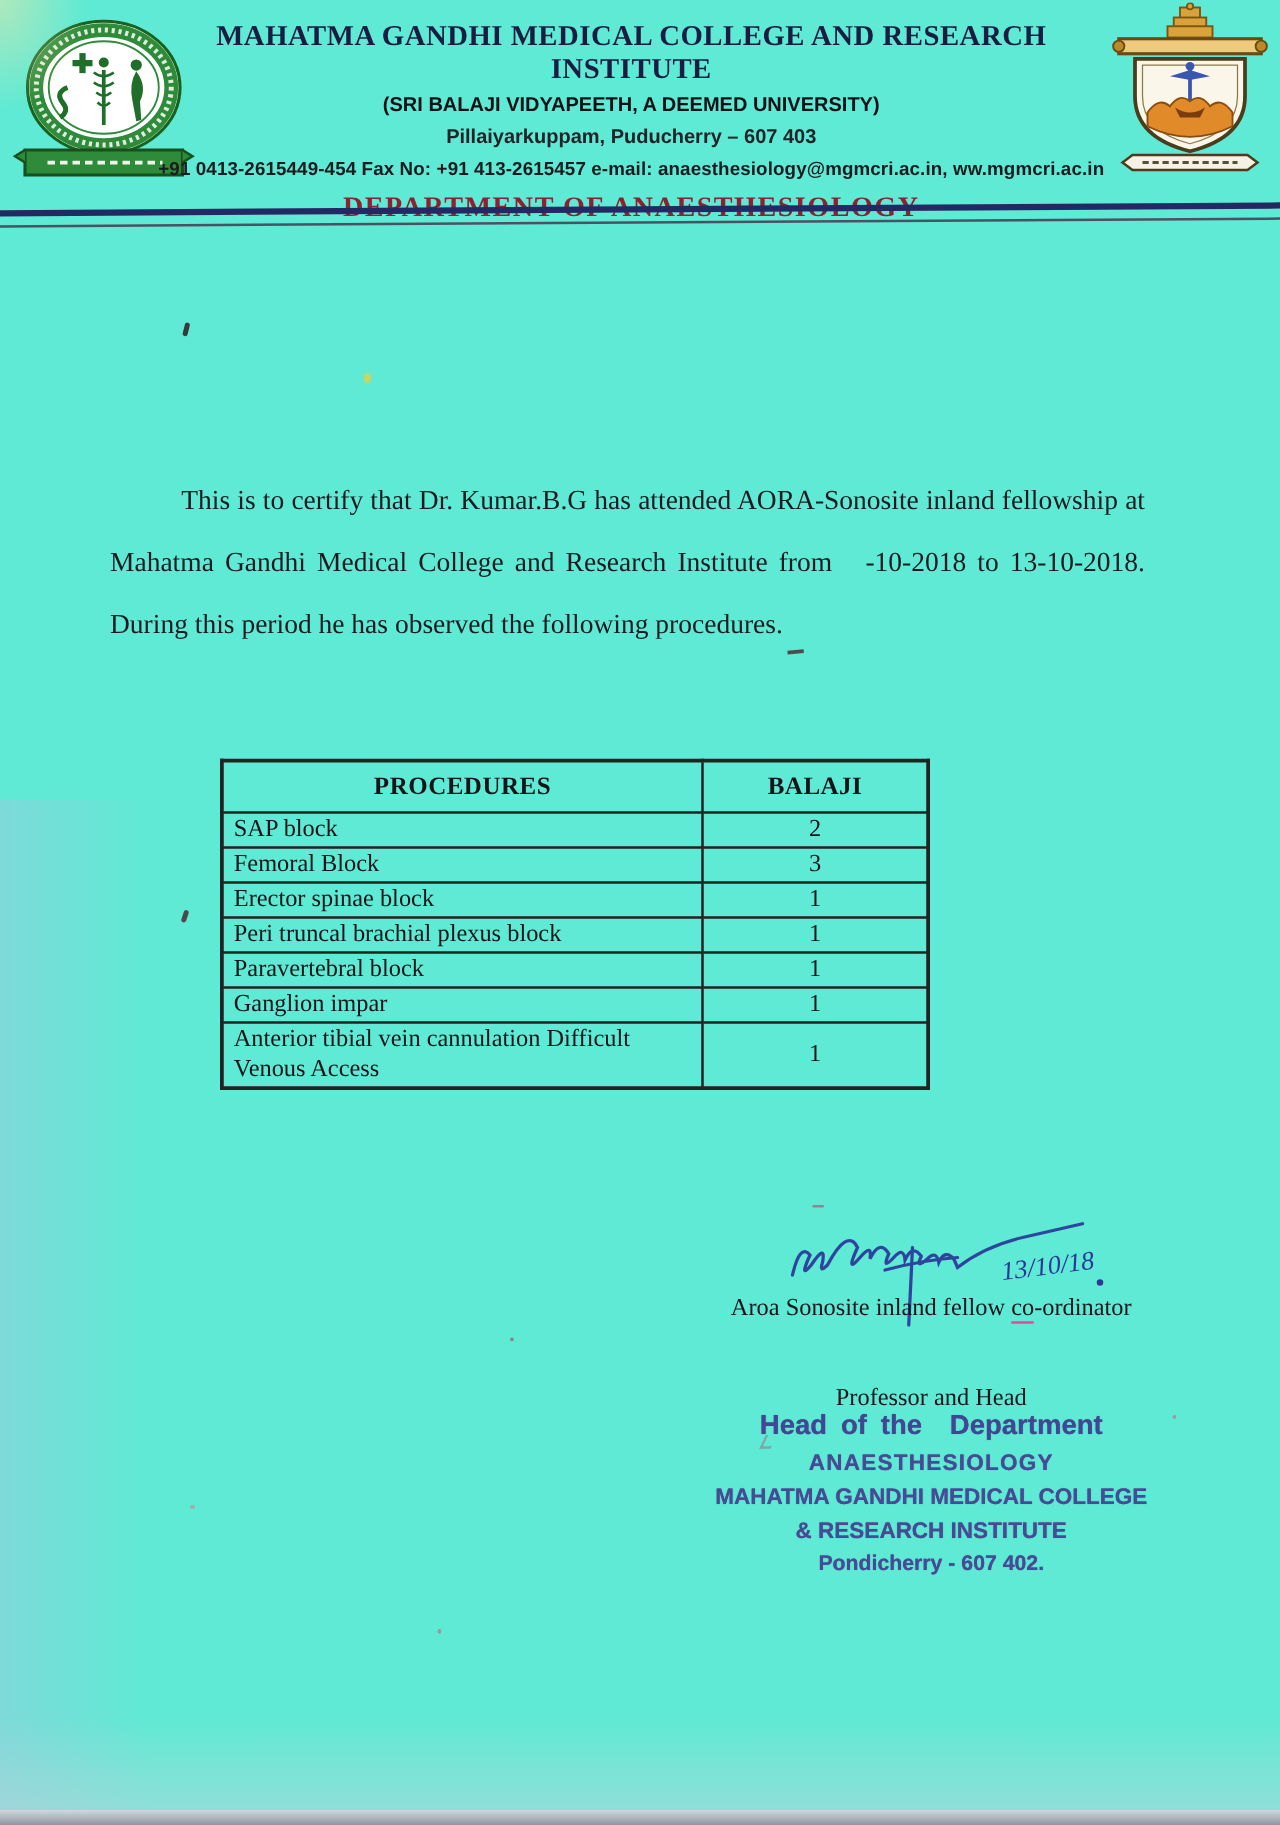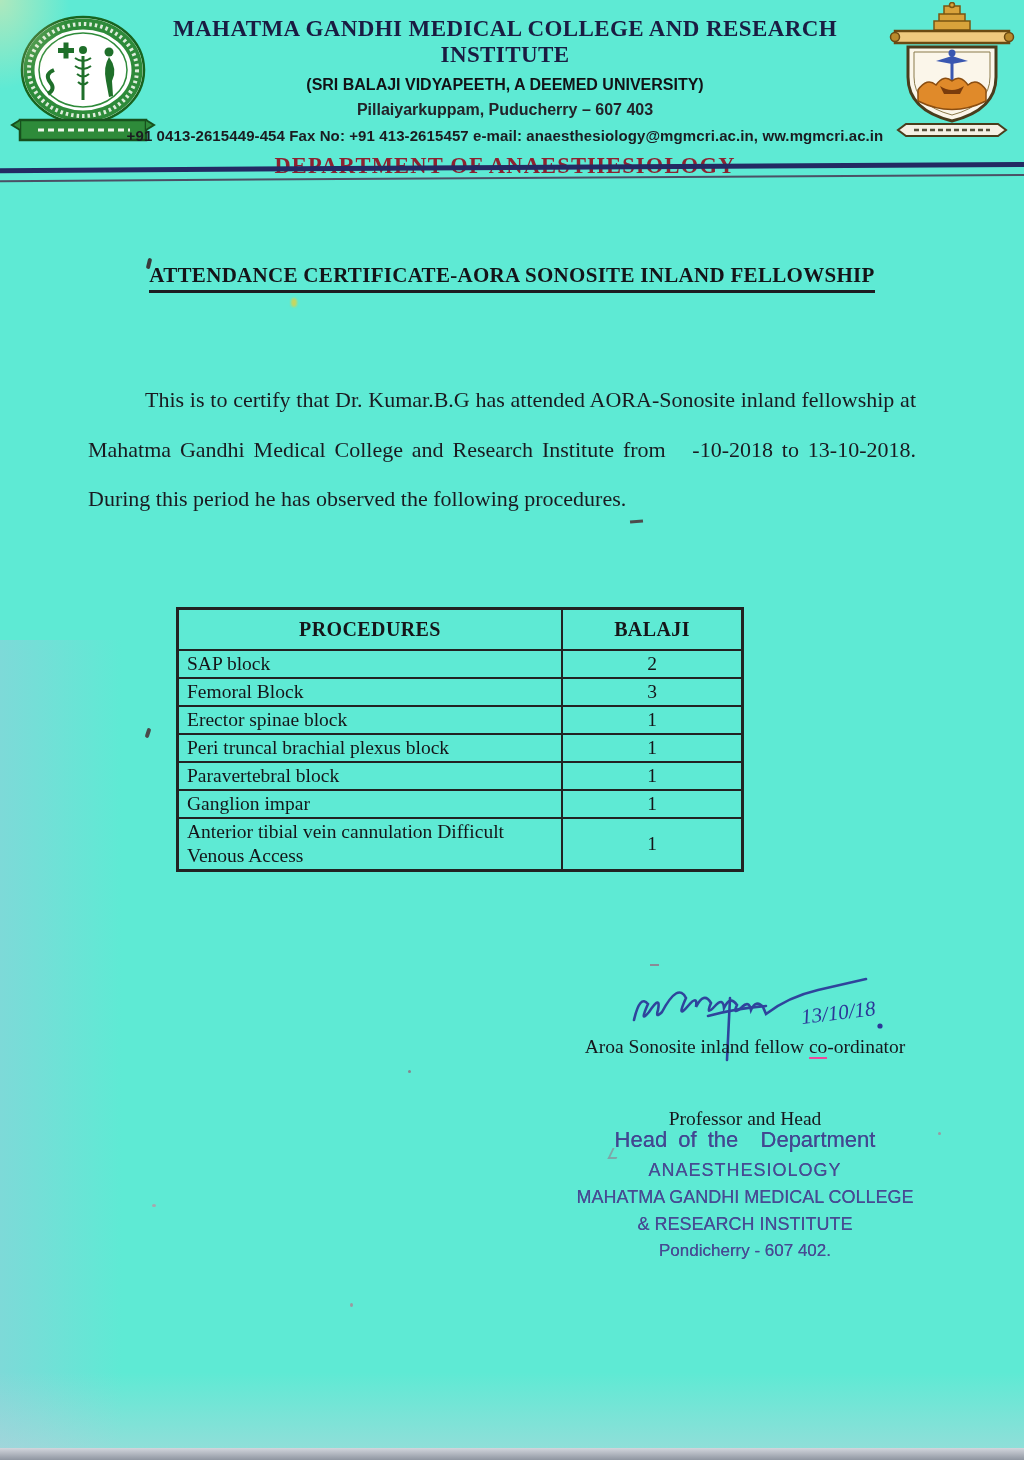--- a/index.html
+++ b/index.html
@@ -42,21 +42,21 @@
   .sig-svg{position:absolute;left:612px;top:958px;}
   .designation{position:absolute;left:545px;top:1036px;width:400px;text-align:center;
                font-size:19.5px;color:#16161c;}
   .und-co{border-bottom:2px solid #ec4899;}
   .signatory-name{position:absolute;left:545px;top:1082px;width:400px;text-align:center;
                   font-size:20.5px;font-weight:bold;color:#121217;}
   .signatory-title{position:absolute;left:545px;top:1108px;width:400px;text-align:center;
                   font-size:19.5px;color:#17171c;}
   
   .stamp{position:absolute;left:515px;top:1127px;width:460px;text-align:center;
-         font-family:"Liberation Sans",sans-serif;font-weight:normal;color:#46408f;
+         font-family:"Liberation Sans",sans-serif;font-weight:bold;color:#46408f;
          opacity:.93;text-shadow:0 0 .6px #46408f;}
   .stamp .s0{font-size:22px;word-spacing:5px;color:#403b8c;}
   .stamp .s1{font-size:18px;margin-top:7px;letter-spacing:1px;}
   .stamp .s2{font-size:18px;margin-top:6px;}
   .stamp .s3{font-size:18px;margin-top:6px;}
   .stamp .s4{font-size:17px;margin-top:6px;}
   
   .art{position:absolute;}
   .apos1{left:147px;top:258px;width:4px;height:11px;background:#3a3a3a;border-radius:2px;transform:rotate(14deg);}
   .apos2{left:146px;top:728px;width:4px;height:10px;background:#4a4a4a;border-radius:2px;transform:rotate(18deg);}
@@ -131,23 +131,20 @@
     <path d="M52,84 q12,8 24,0 l-4,8 h-16 z" fill="#7a3c0c"></path>
     <path d="M18,122 h92 l8,6 l-8,6 h-92 l-8,-6 z" fill="#f5f1e4" stroke="#4a3d1c" stroke-width="2"></path>
     <line x1="26" y1="128" x2="102" y2="128" stroke="#55503a" stroke-width="2.5" stroke-dasharray="5 3"></line>
   </svg>
 
   <div class="rules">
     <div class="rule1"></div>
     <div class="rule2"></div>
   </div>
 
-  <div class="title-wrap">
-    <span class="title-text">ATTENDANCE CERTIFICATE-AORA SONOSITE INLAND FELLOWSHIP</span>
-  </div>
 
   <div class="body-par">
     <div class="bline first just">This is to certify that Dr. Kumar.B.G has attended AORA-Sonosite inland fellowship at</div>
     <div class="bline just">Mahatma Gandhi Medical College and Research Institute from &nbsp;&nbsp;-10-2018 to 13-10-2018.</div>
     <div class="bline">During this period he has observed the following procedures.</div>
   </div>
 
   <table class="proc">
     <thead>
       <tr>

